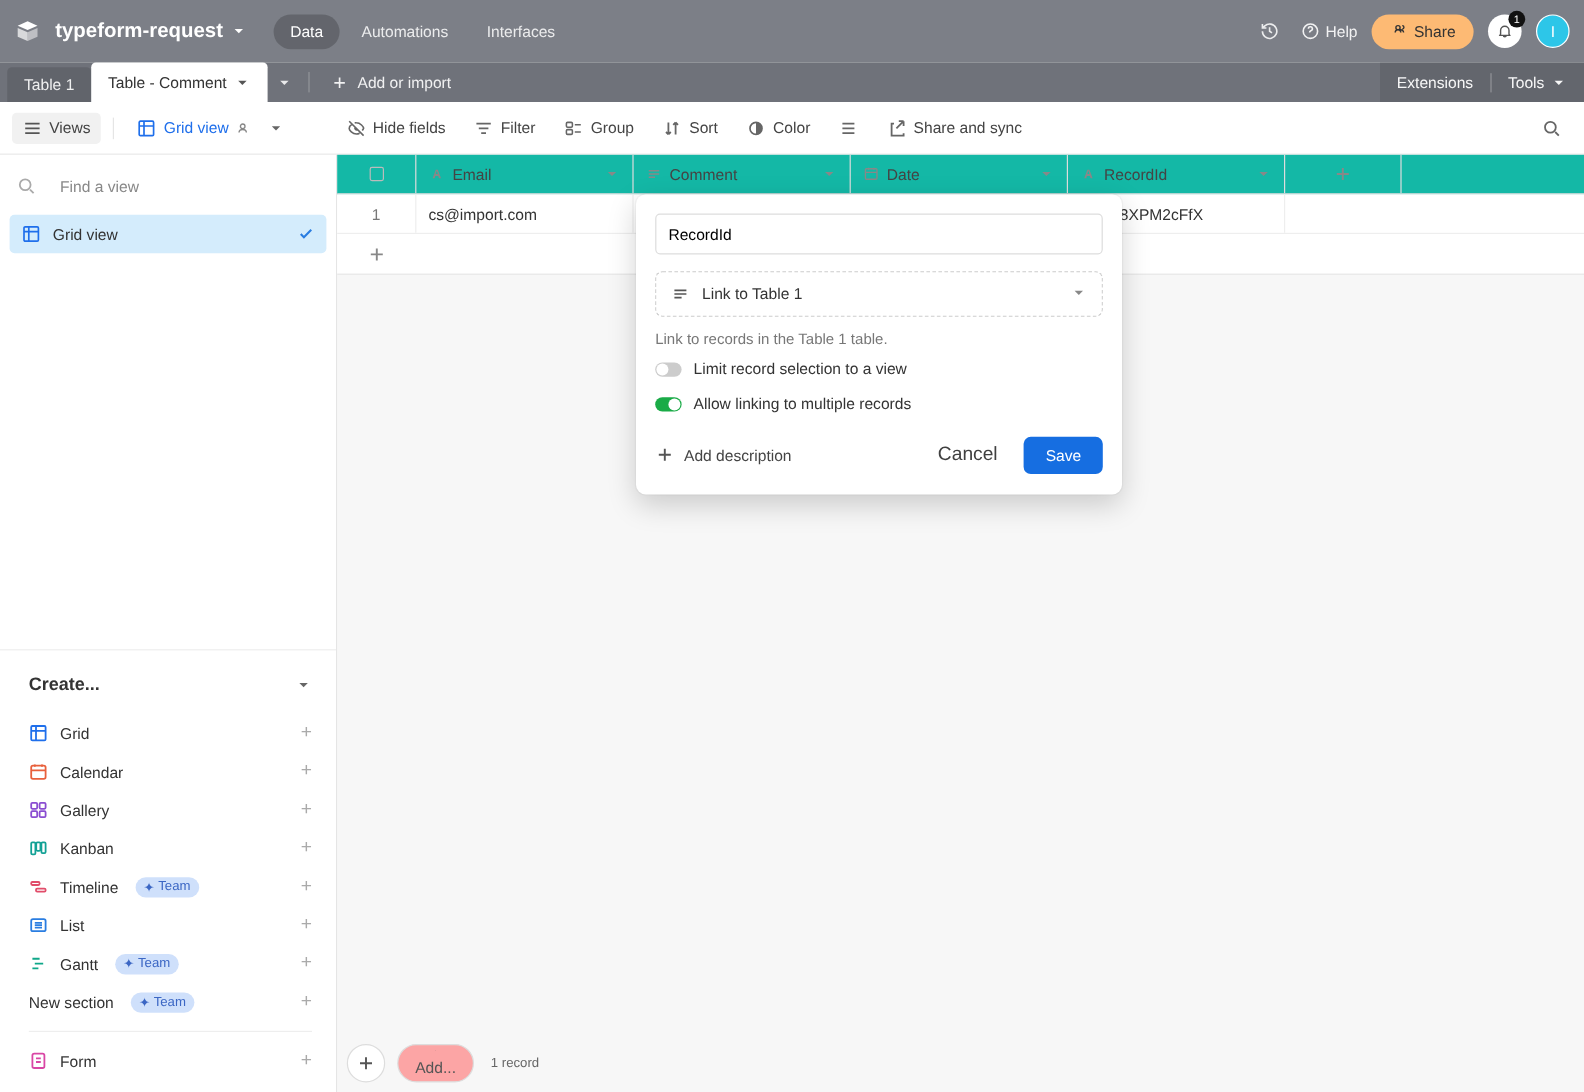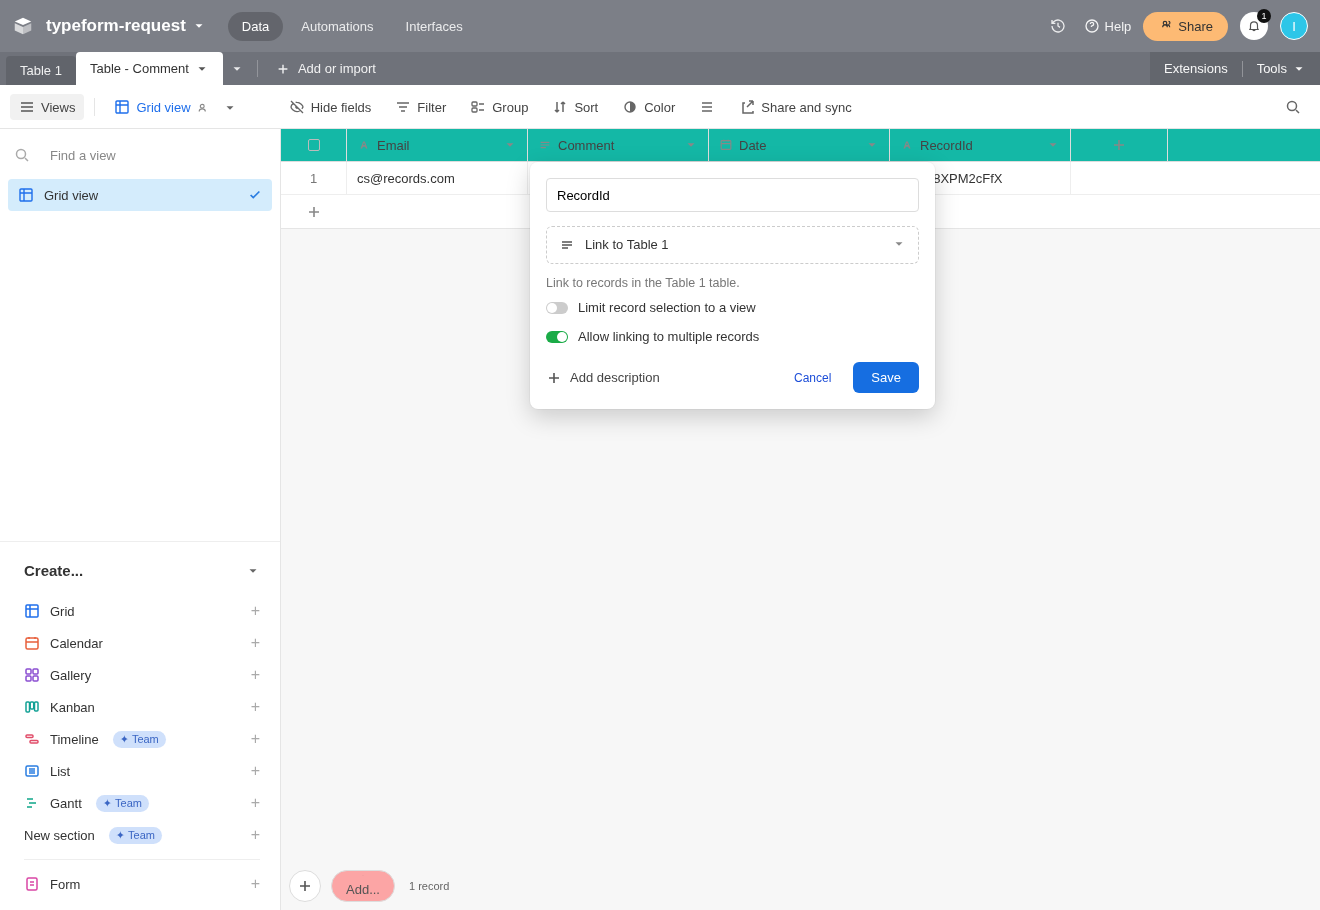--- a/index.html
+++ b/index.html
@@ -28,21 +28,21 @@
   .table-tab.inactive { background:rgba(0,0,0,0.12); margin:4px 0 0 6px; border-top-left-radius:4px; border-top-right-radius:4px; padding:0 14px; height:29px;}
   .tab-divider { width:1px; background:rgba(255,255,255,0.25); margin:8px 6px; }
   .tab-caret { width:28px; display:flex; align-items:center; justify-content:center; cursor:pointer; color:rgba(255,255,255,0.85);}
   .add-import { display:flex; align-items:center; gap:8px; padding:0 12px; cursor:pointer; color:rgba(255,255,255,0.9); font-size:13px;}
   .tabs-right { margin-left:auto; display:flex; align-items:center; background:rgba(0,0,0,0.1); padding:0 14px; gap:14px; color:rgba(255,255,255,0.95); }
   .tabs-right-item { display:flex; align-items:center; gap:5px; cursor:pointer; font-size:13px;}
   .tabs-right-sep { width:1px; height:16px; background:rgba(255,255,255,0.3);}
   
   
   .toolbar { height:44px; background:#fff; border-bottom:1px solid #e5e5e5; display:flex; align-items:center; padding:0 10px; gap:6px; }
-  .tool-btn { display:flex; align-items:flex-end; gap:6px; padding:5px 9px; border-radius:4px; cursor:pointer; color:#444; font-size:13px;}
+  .tool-btn { display:flex; align-items:center; gap:6px; padding:5px 9px; border-radius:4px; cursor:pointer; color:#444; font-size:13px;}
   .views-btn { background:#f1f1f1;}
   .toolbar-sep { width:1px; height:18px; background:#e5e5e5; margin:0 4px;}
   .gridview-label { color:#1f6feb; font-weight:500;}
   .toolbar-right { margin-left:auto; display:flex; align-items:center; }
   
   
   .main { display:flex; height:calc(910px - 52px - 33px - 44px); }
   .sidebar { width:281px; border-right:1px solid #e5e5e5; background:#fff; display:flex; flex-direction:column; }
   .content { flex:1; background:#f7f7f7; position:relative; display:flex; flex-direction:column; }
   
@@ -89,21 +89,21 @@
   .field-type .chev { margin-left:auto; color:#888;}
   .popup-desc { color:#777; font-size:12.5px; margin-top:12px;}
   .toggle-row { display:flex; align-items:center; gap:10px; margin-top:14px; font-size:13px;}
   .toggle { width:22px; height:12px; border-radius:8px; background:#ccc; position:relative; cursor:pointer;}
   .toggle .knob { width:10px; height:10px; background:#fff; border-radius:50%; position:absolute; top:1px; left:1px;}
   .toggle.on { background:#1aab47;}
   .toggle.on .knob { left:11px;}
   .popup-actions { display:flex; align-items:center; margin-top:18px;}
   .add-desc { display:flex; align-items:center; gap:8px; color:#444; cursor:pointer; font-size:13px;}
   .popup-actions .spacer { flex:1; }
-  .btn-cancel { padding:8px 14px; border-radius:6px; cursor:pointer; color:#1d4ed8; font-size:12px;}
+  .btn-cancel { padding:8px 14px; border-radius:6px; cursor:pointer; color:#404040; font-size:16px;}
   .btn-save { padding:8px 18px; border-radius:6px; background:#166ee1; color:#fff; cursor:pointer; font-weight:500; font-size:13px; margin-left:8px;}
   
   svg { display:block; }
   .ico { width:16px; height:16px; flex:0 0 auto; }
   .ico-sm { width:14px; height:14px;}
   .checkbox { width:12px; height:12px; border:1.5px solid #bbb; border-radius:2px; }
 </style>
 </head>
 <body>
 
@@ -436,21 +436,21 @@
       </div>
       <div class="gh-cell col-add">
         <svg class="ico" viewBox="0 0 16 16">
             <path stroke="#888" stroke-width="1.6" d="M8 3v10M3 8h10"></path>
           </svg>
       </div>
     </div>
     <div class="grid-body">
       <div class="grid-row">
         <div class="gr-cell gr-rownum">1</div>
-        <div class="gr-cell col-email" style="font-weight:500">cs@records.com</div>
+        <div class="gr-cell col-email" style="font-weight:500">cs@import.com</div>
         <div class="gr-cell col-comment"></div>
         <div class="gr-cell col-date"></div>
         <div class="gr-cell col-record" style="padding-left:28px">Ey8XPM2cFfX</div>
       </div>
       <div class="grid-addrow">
         <div class="addrow-btn">
           <svg class="ico" viewBox="0 0 16 16">
               <path stroke="#888" stroke-width="1.6" d="M8 3v10M3 8h10"></path>
             </svg>
         </div>

